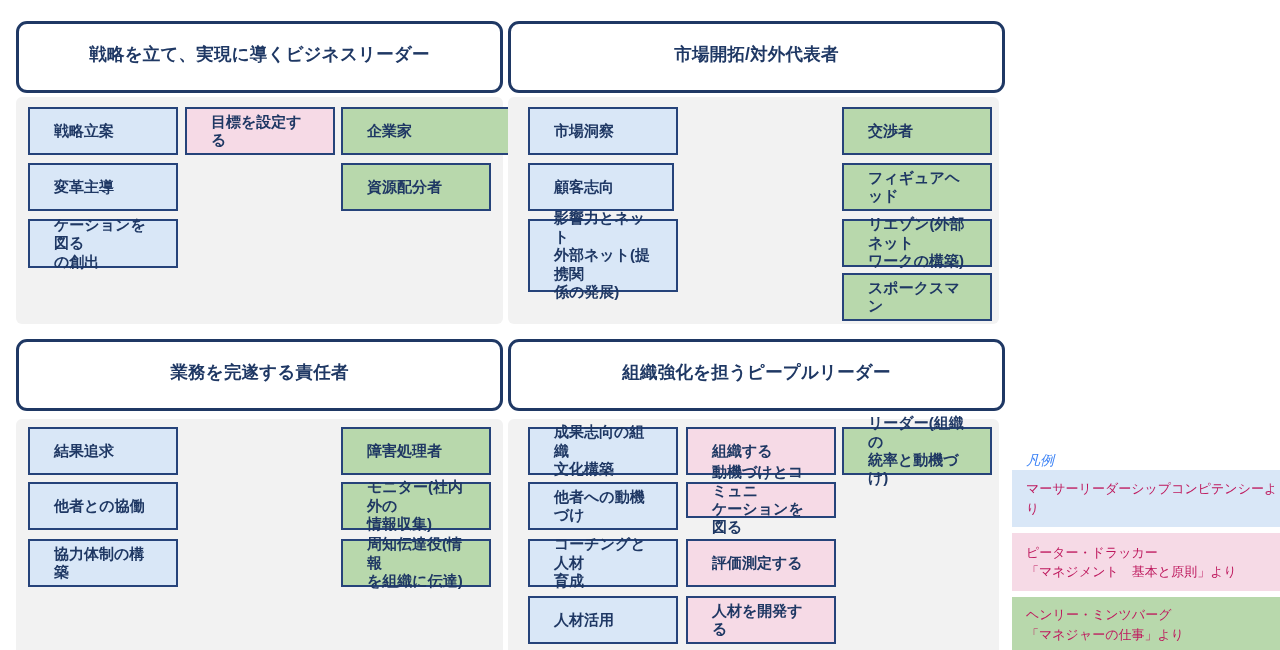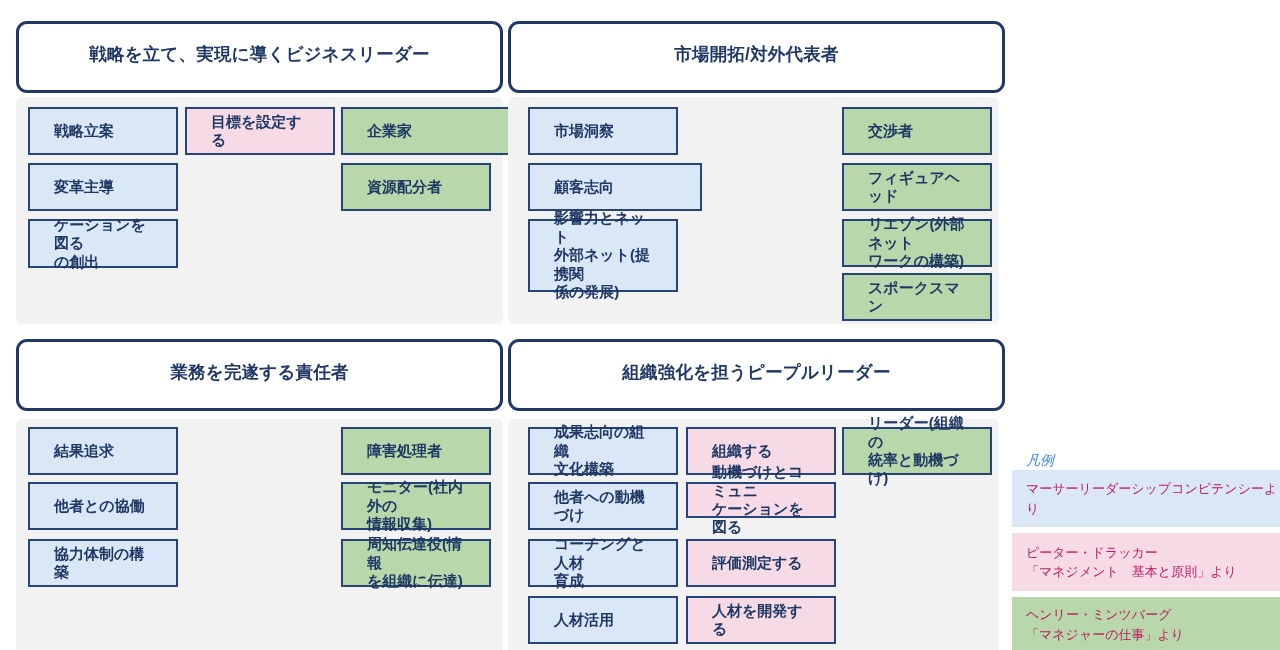--- a/index.html
+++ b/index.html
@@ -82,21 +82,21 @@
   <div class="item" style="left:332px;top:154px;width:150px;height:48px" data-type="mintzberg">資源配分者</div>
   <div class="item" style="left:19px;top:210px;width:150px;height:49px" data-type="mercer">ケーションを図る
 の創出</div>
 </div>
 
 <div>
   <div class="header-box" style="left:499px;top:12px;width:497px;height:72px">市場開拓/対外代表者</div>
   <div class="panel" style="left:499px;top:88px;width:491px;height:227px"></div>
   <div class="item" style="left:519px;top:98px;width:150px;height:48px" data-type="mercer">市場洞察</div>
   <div class="item" style="left:833px;top:98px;width:150px;height:48px" data-type="mintzberg">交渉者</div>
-  <div class="item" style="left:519px;top:154px;width:174px;height:48px" data-type="mercer">顧客志向</div>
+  <div class="item" style="left:519px;top:154px;width:146px;height:48px" data-type="mercer">顧客志向</div>
   <div class="item" style="left:833px;top:154px;width:150px;height:48px" data-type="mintzberg">フィギュアヘッド</div>
   <div class="item" style="left:519px;top:210px;width:150px;height:73px" data-type="mercer">影響力とネット
 外部ネット(提携関
 係の発展)</div>
   <div class="item" style="left:833px;top:210px;width:150px;height:48px" data-type="mintzberg">リエゾン(外部ネット
 ワークの構築)</div>
   <div class="item" style="left:833px;top:264px;width:150px;height:48px" data-type="mintzberg">スポークスマン</div>
 </div>
 
 <div>

